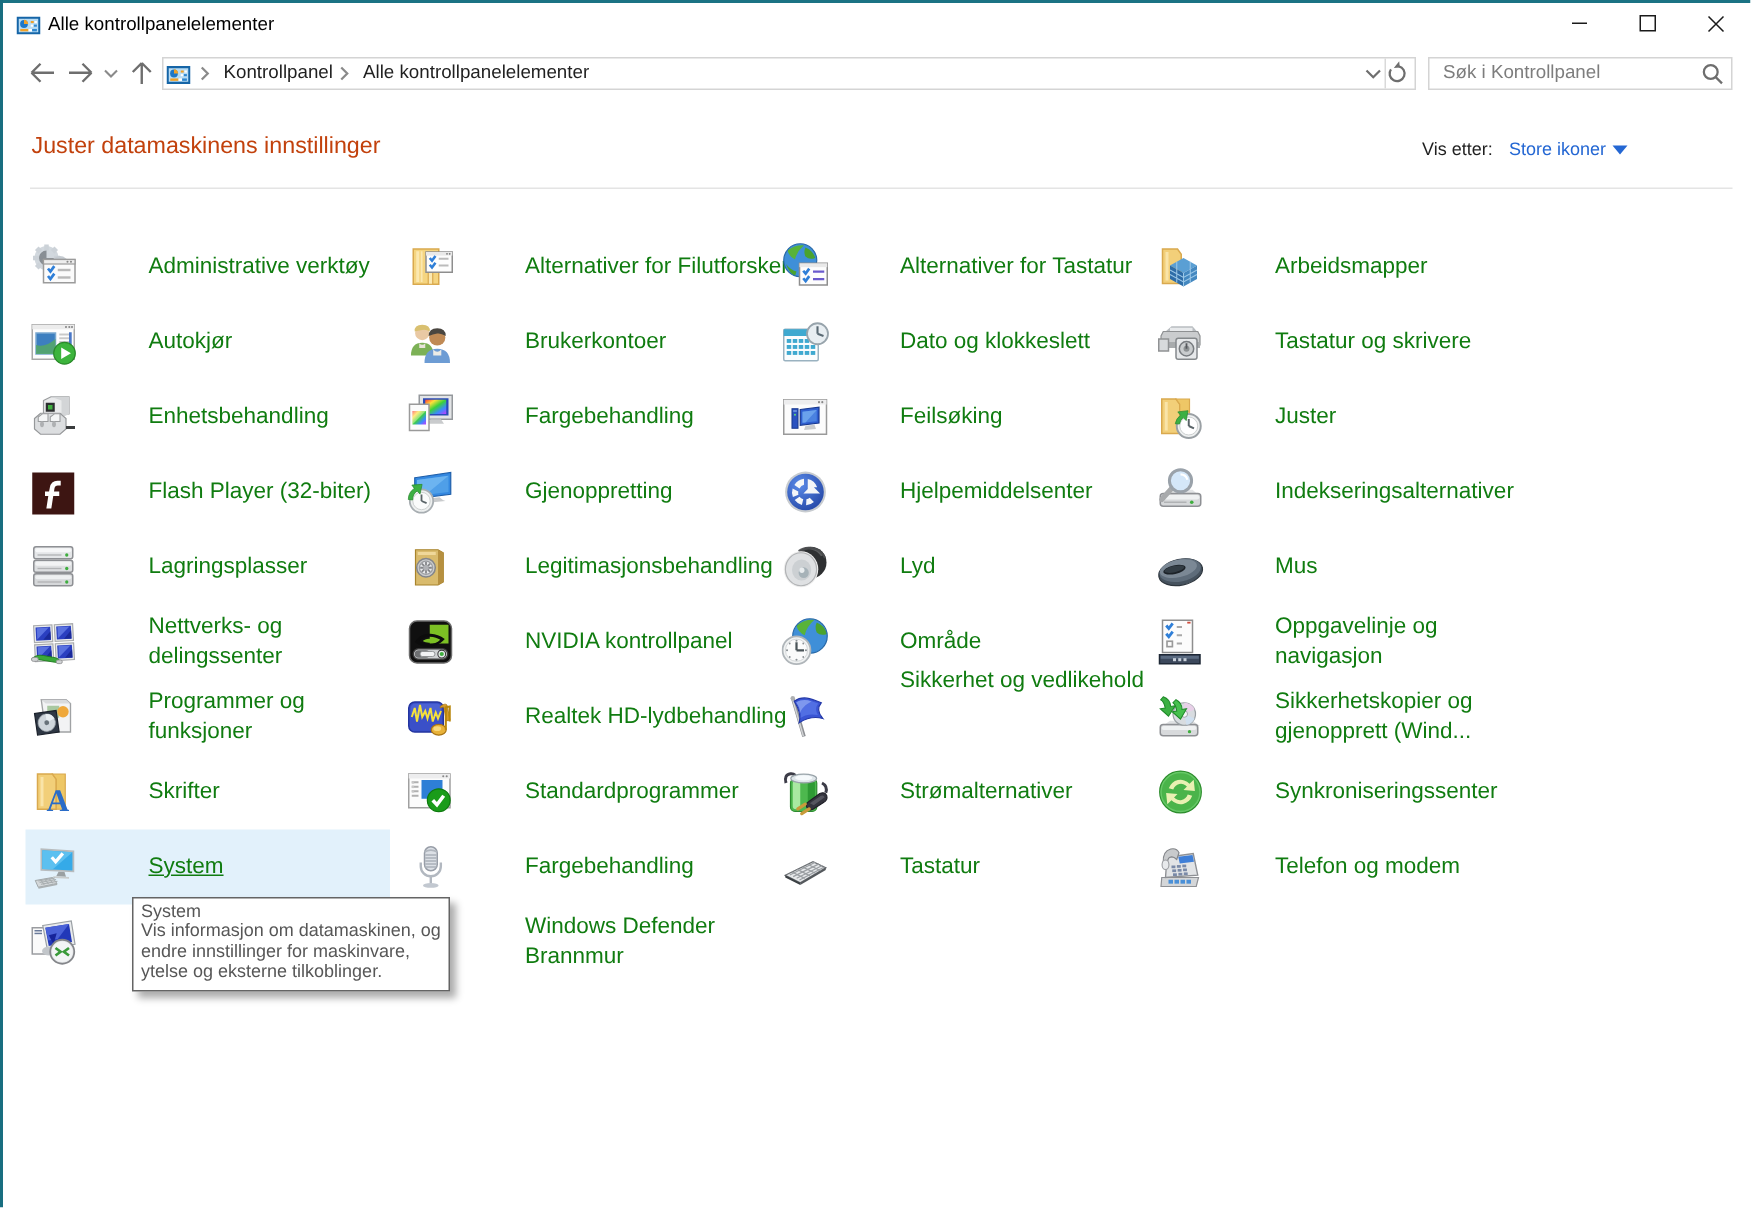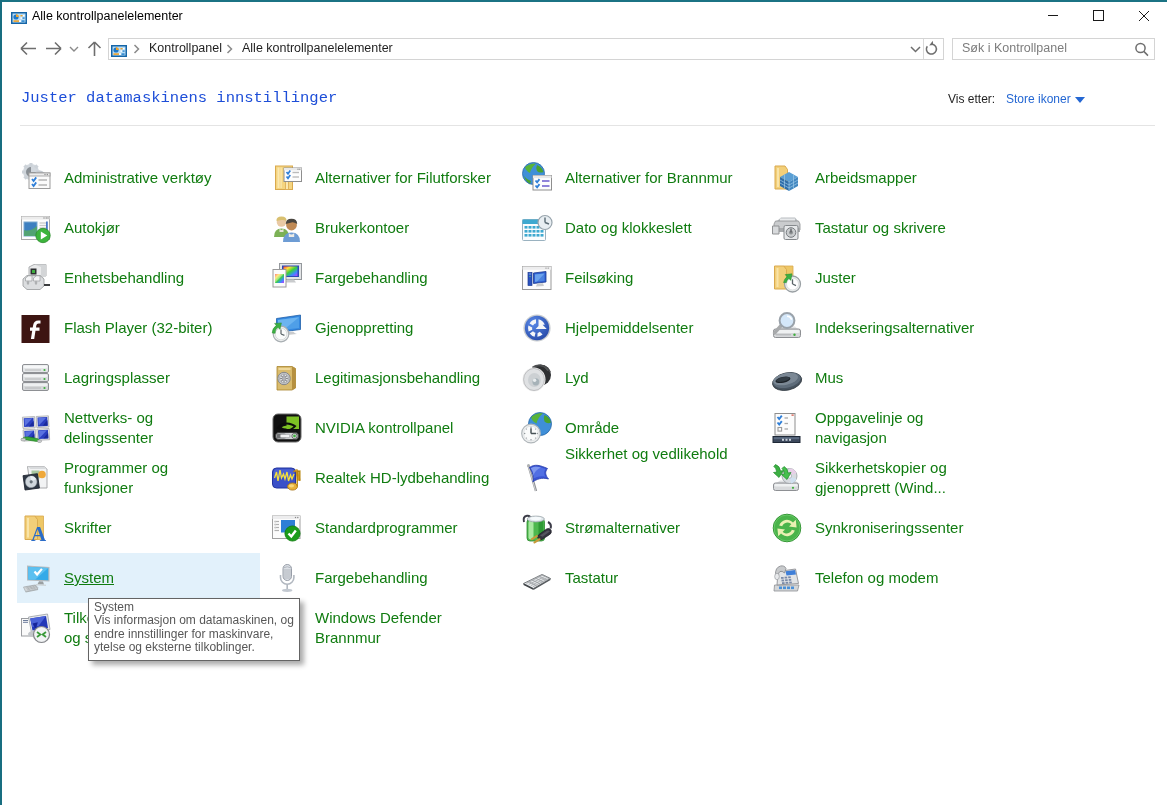--- a/index.html
+++ b/index.html
@@ -8,25 +8,25 @@
 #frame-top{left:0;top:0;width:1167px;height:2px;background:#1b7384;}
 #frame-left{left:0;top:0;width:2px;height:805px;background:#186e80;}
 #titlebar-ico{left:11px;top:10px;}
 #title-text{left:32px;top:9px;font-size:12.5px;color:#000;}
 #addr-box{left:108px;top:38px;width:836px;height:22px;border:1px solid #d4d4d4;box-sizing:border-box;background:#fff;}
 #addr-ico{left:111px;top:43px;}
 .crumb{top:41px;font-size:12.5px;color:#1f1f1f;}
 #addr-split{left:923px;top:39px;width:1px;height:20px;background:#d9d9d9;}
 #search-box{left:952px;top:38px;width:203px;height:22px;border:1px solid #d4d4d4;box-sizing:border-box;background:#fff;}
 #search-ph{left:962px;top:41px;font-size:12.5px;color:#7d7d7d;}
-#heading{left:21px;top:89px;font-size:15.5px;color:#1d4ed8;font-family:Liberation Mono, monospace;}
+#heading{left:21px;top:89px;font-size:15.5px;color:#c2410c;}
 #visetter{left:948px;top:92px;font-size:12px;color:#1f1f1f;}
 #storeikoner{left:1006px;top:92px;font-size:12px;color:#2467d3;}
 #sep{left:20px;top:125px;width:1135px;height:1px;background:#e4e4e4;}
-.lbl{font-size:15px;color:#107c10;line-height:20px;white-space:nowrap;}
+.lbl{font-size:15px;color:#107c10;line-height:20px;white-space:nowrap;margin-left:35px;}
 #hl{left:17px;top:553px;width:243px;height:50px;background:#e2f1fb;}
 #tip{left:88px;top:598px;width:212px;height:63px;background:#fff;border:1px solid #646464;
  box-shadow:4px 4px 5px rgba(0,0,0,0.33);font-size:12px;line-height:13.4px;color:#575757;
  padding:2px 0 0 5px;box-sizing:border-box;z-index:50;}
 </style></head><body>
 <div class="abs" id="frame-top"></div>
 <div class="abs" id="frame-left"></div>
 
 <div class="abs" id="titlebar-ico"><svg width="16" height="12" viewBox="0 0 16 12">
       <rect x="0" y="0" width="16" height="12" fill="#1565a7"></rect>
@@ -148,21 +148,21 @@
 <path d="M3 14 q3 4 7 5 l-1 3 q-4-2-6-8Z" fill="#4aa32f"></path>
 <circle cx="12.5" cy="11.5" r="11" fill="none" stroke="#2a6aa8" stroke-width="0.8"></circle>
 <rect x="12" y="13.5" width="18.5" height="14.5" fill="#fdfdfd" stroke="#8e8e8e" stroke-width="1"></rect>
 <rect x="12" y="13.5" width="18.5" height="2.6" fill="#e9e9e9"></rect>
 <path d="M14.5 18.5 l1.6 1.9 2.4-3.3" stroke="#2f7fd8" stroke-width="1.8" fill="none"></path>
 <path d="M14.5 23.5 l1.6 1.9 2.4-3.3" stroke="#2f7fd8" stroke-width="1.8" fill="none"></path>
 <line x1="21" y1="19" x2="28.5" y2="19" stroke="#6a5acd" stroke-width="1.5"></line>
 <line x1="21" y1="24" x2="28.5" y2="24" stroke="#6a5acd" stroke-width="1.5"></line>
 </g>
   </svg>
-<div class="abs lbl" style="left:565px;top:168px;">Alternativer for Brannmur</div>
+<div class="abs lbl" style="left:565px;top:168px;">Alternativer for Tastatur</div>
 <svg class="abs" style="left:771px;top:162px" width="32" height="32" viewBox="0 0 32 32">
     <g>
 <path d="M4 4 H14 L16.5 7.5 V27 H4 Z" fill="#f2cf79" stroke="#d9a94e" stroke-width="1"></path>
 <rect x="6" y="6" width="2" height="19" fill="#f9e4a8"></rect>
 <g transform="translate(9,7)">
         <path d="M0 8 L9 3 L18 8 L9 13 Z" fill="#5a9fd4"></path>
 <path d="M0 8 L0 17 L9 22 L9 13 Z" fill="#2e6da8"></path>
         <path d="M18 8 L18 17 L9 22 L9 13 Z" fill="#4488c0"></path>
 <g stroke="#9cc8e8" stroke-width="0.7" fill="none">
           <path d="M0 11 L9 16 L18 11 M0 14 L9 19 L18 14 M4.5 5.5 L4.5 19.5 M13.5 5.5 L13.5 19.5 M9 13 L9 22"></path>

